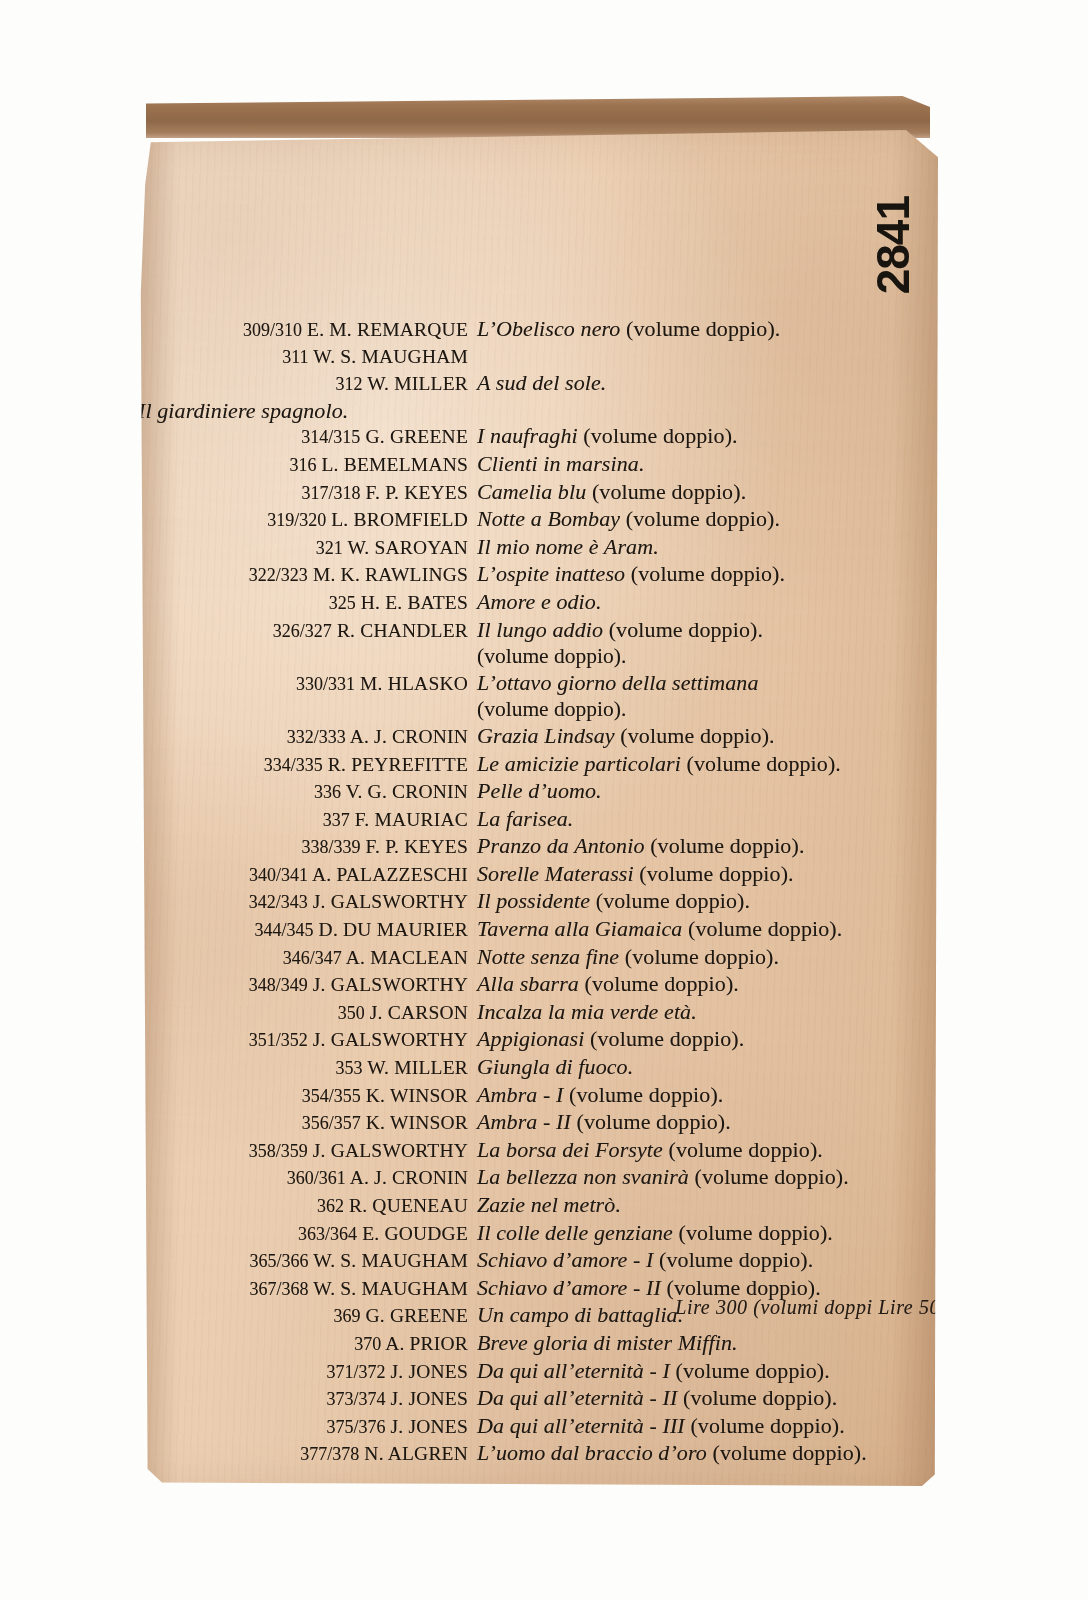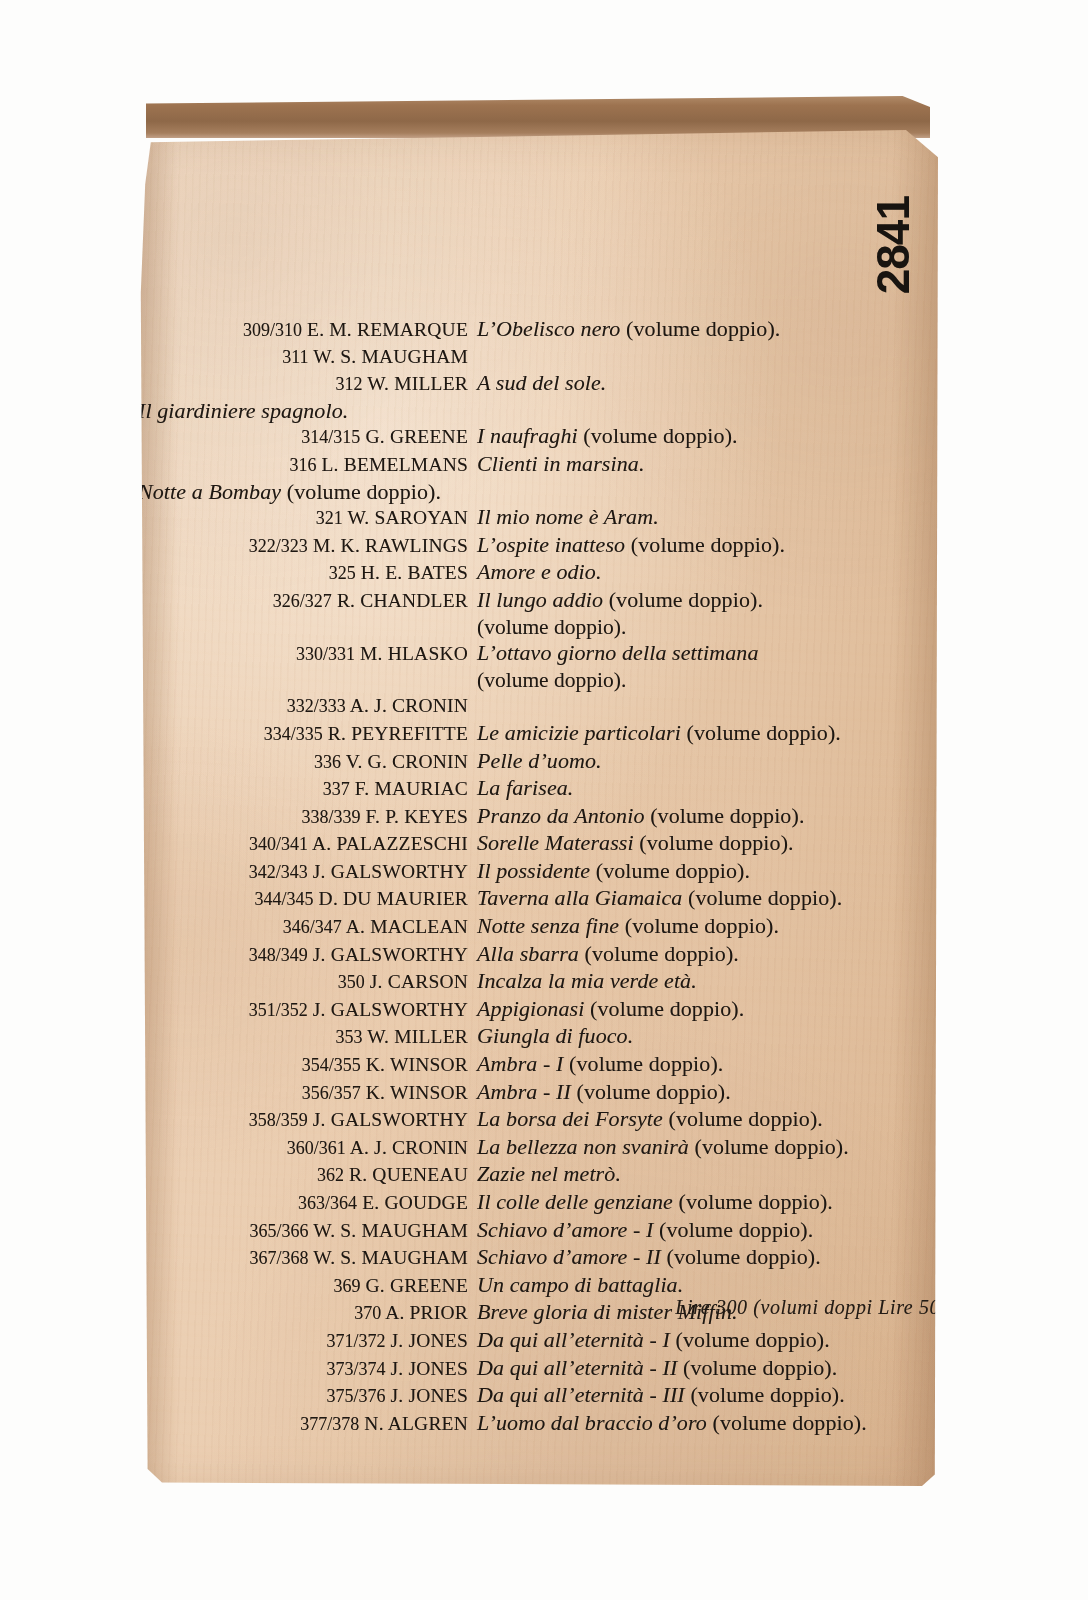--- a/index.html
+++ b/index.html
@@ -220,20 +220,25 @@
           </div>
           <div class="entry">
             <div class="entry-ref"><span class="num">314/315</span> <span class="auth">G. GREENE</span></div>
             <div class="entry-title"><span>I naufraghi</span> <span class="roman">(volume doppio).</span></div>
           </div>
           <div class="entry">
             <div class="entry-ref"><span class="num">316</span> <span class="auth">L. BEMELMANS</span></div>
             <div class="entry-title"><span>Clienti in marsina.</span></div>
           </div>
           <div class="entry">
+            <div class="entry-ref"><span class="num">317/318</span> <span class="auth">F. P. KEYES</span></div>
+            <div class="entry-title"><span>Camelia blu</span> <span class="roman">(volume doppio).</span></div>
+          </div>
+          <div class="entry">
+            <div class="entry-ref"><span class="num">319/320</span> <span class="auth">L. BROMFIELD</span></div>
             <div class="entry-title"><span>Notte a Bombay</span> <span class="roman">(volume doppio).</span></div>
           </div>
           <div class="entry">
             <div class="entry-ref"><span class="num">321</span> <span class="auth">W. SAROYAN</span></div>
             <div class="entry-title"><span>Il mio nome è Aram.</span></div>
           </div>
           <div class="entry">
             <div class="entry-ref"><span class="num">322/323</span> <span class="auth">M. K. RAWLINGS</span></div>
             <div class="entry-title"><span>L’ospite inatteso</span> <span class="roman">(volume doppio).</span></div>
           </div>
@@ -252,20 +257,21 @@
           <div class="entry">
             <div class="entry-ref"><span class="num">330/331</span> <span class="auth">M. HLASKO</span></div>
             <div class="entry-title"><span>L’ottavo giorno della settimana</span></div>
           </div>
           <div class="entry-cont">
             <div class="spacer"></div>
             <div class="cont-text">(volume doppio).</div>
           </div>
           <div class="entry">
             <div class="entry-ref"><span class="num">332/333</span> <span class="auth">A. J. CRONIN</span></div>
+            <div class="entry-title"><span>Grazia Lindsay</span> <span class="roman">(volume doppio).</span></div>
           </div>
           <div class="entry">
             <div class="entry-ref"><span class="num">334/335</span> <span class="auth">R. PEYREFITTE</span></div>
             <div class="entry-title"><span>Le amicizie particolari</span> <span class="roman">(volume doppio).</span></div>
           </div>
           <div class="entry">
             <div class="entry-ref"><span class="num">336</span> <span class="auth">V. G. CRONIN</span></div>
             <div class="entry-title"><span>Pelle d’uomo.</span></div>
           </div>
           <div class="entry">

